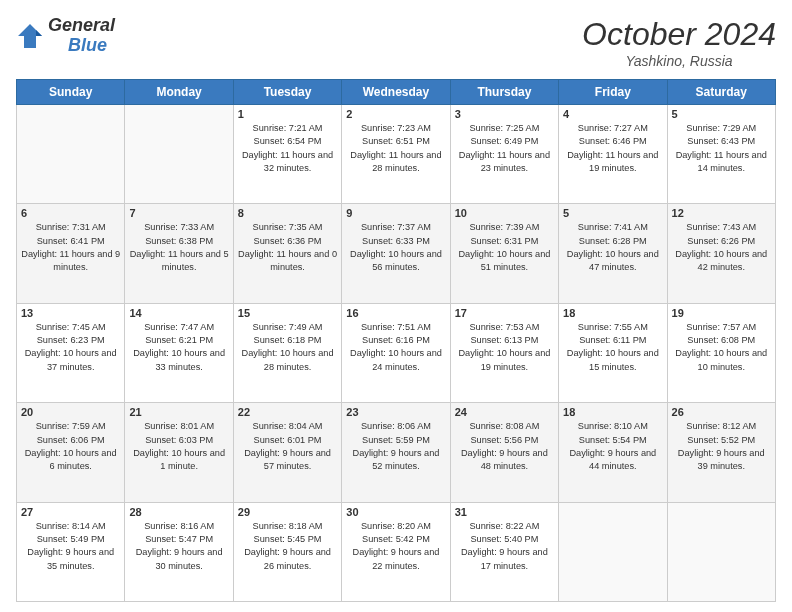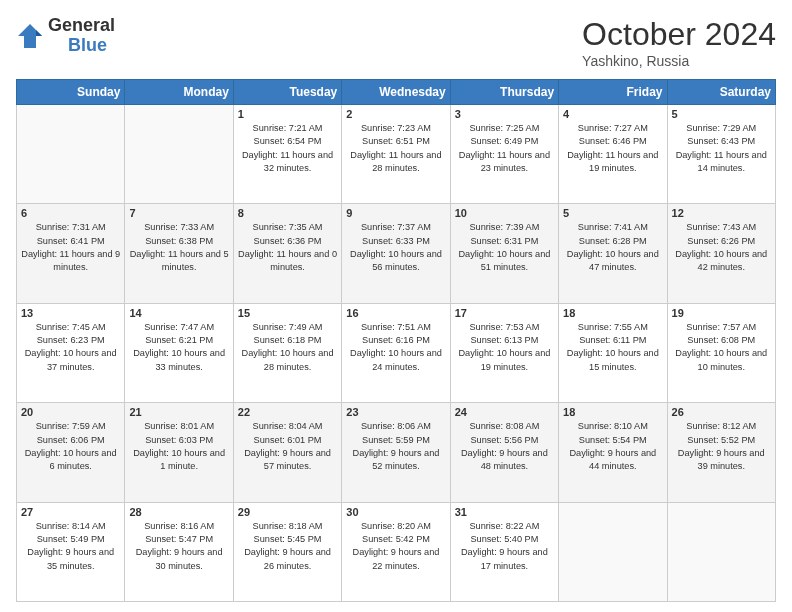--- a/index.html
+++ b/index.html
@@ -15,39 +15,40 @@
       height: 612px;
       padding: 16px 16px 10px 16px;
       display: flex;
       flex-direction: column;
     }
     .header {
       display: flex;
       justify-content: space-between;
       align-items: flex-start;
       margin-bottom: 10px;
+      font-style: italic;
     }
     .logo {
       display: flex;
       align-items: center;
       gap: 4px;
     }
     .logo-text {
       font-size: 18px;
       font-weight: bold;
       line-height: 1.1;
     }
     .logo-text .general { color: #333; }
     .logo-text .blue { color: #3a7abf; margin-left: 20px; }
     .logo-icon {
       width: 28px;
       height: 28px;
     }
     .title-block {
-      text-align: left;
+      text-align: center;
     }
     .month-title {
       font-size: 32px;
       font-weight: normal;
       color: #333;
     }
     .subtitle {
       font-size: 14px;
       color: #555;
     }
@@ -57,21 +58,21 @@
       border-collapse: collapse;
       width: 100%;
       table-layout: fixed;
     }
     .calendar th {
       background: #3a7abf;
       color: #fff;
       font-size: 12px;
       font-weight: bold;
       padding: 5px 4px;
-      text-align: right;
+      text-align: center;
       border: 1px solid #2d6aa0;
     }
     .calendar td {
       border: 1px solid #ccc;
       vertical-align: top;
       padding: 3px 4px;
       font-size: 9.5px;
       color: #333;
       background: #fff;
       height: 86px;

